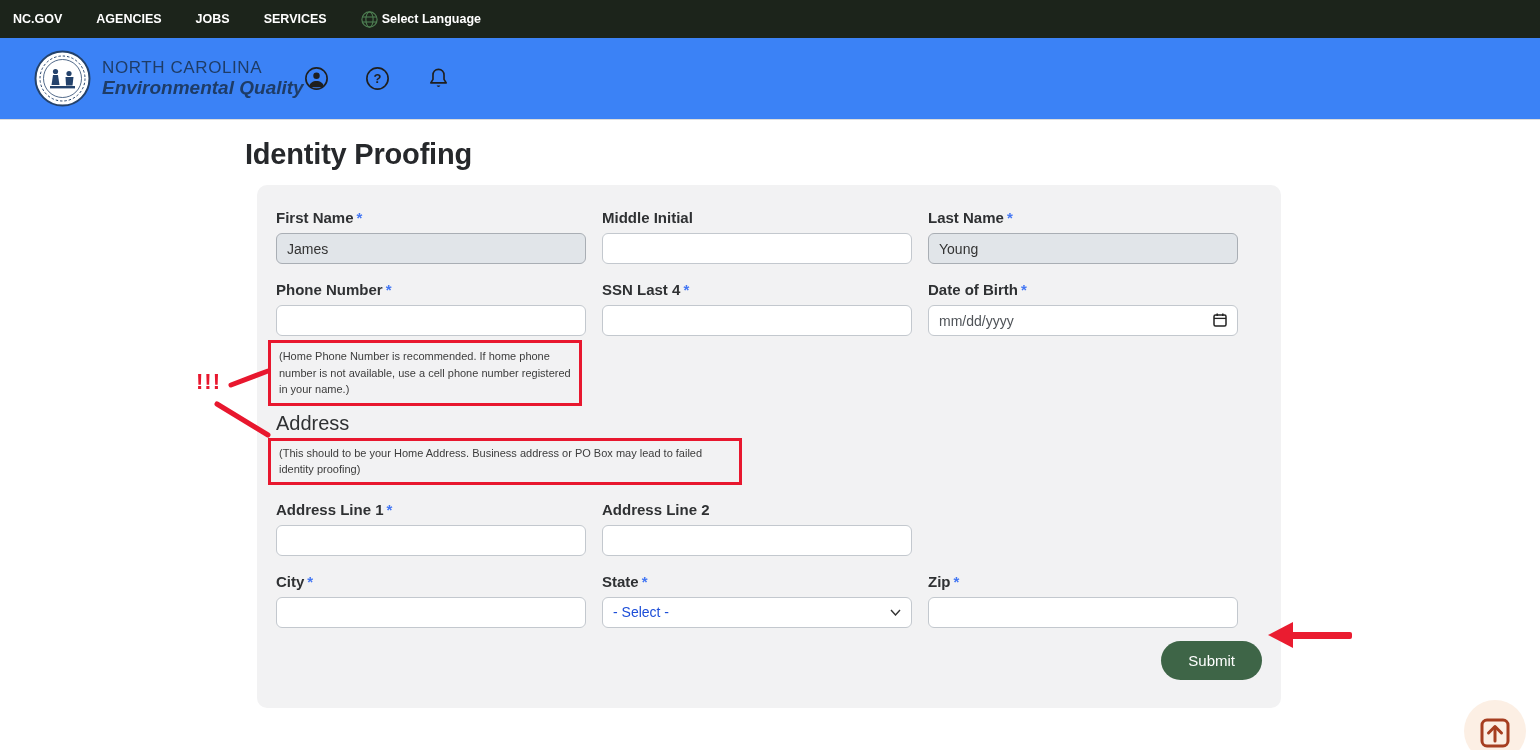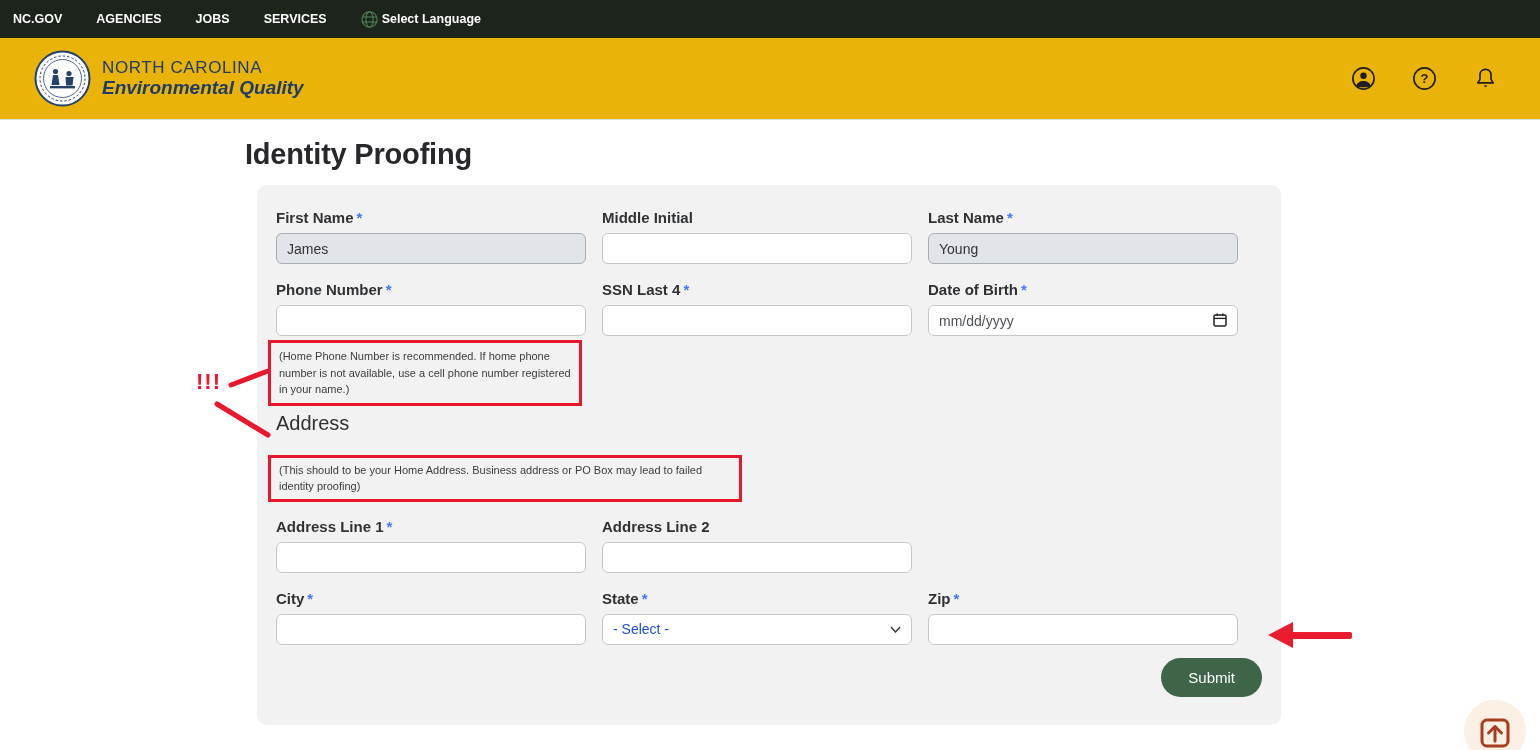--- a/index.html
+++ b/index.html
@@ -12,22 +12,22 @@
   .topbar-left { display:flex; align-items:center; gap:7px; font-size:12.5px;
     font-weight:bold; color:#ffffff; }
   .hyk { color:#87a183; text-decoration:underline; cursor:pointer; display:flex;
     align-items:center; gap:4px; }
   .topbar-right { display:flex; align-items:center; gap:34px; font-size:12.5px;
     font-weight:bold; color:#ffffff; }
   .topbar-right .navlink { cursor:pointer; }
   .lang { display:flex; align-items:center; gap:4px; cursor:pointer; }
 
   
-  .header { height:82px; background:#eab308; border-bottom:1px solid #dcdcdc;
-    display:flex; align-items:center; justify-content:space-between; padding:0 42px 0 34px; }
+  .header { height:82px; background:#3b82f6; border-bottom:1px solid #dcdcdc;
+    display:flex; align-items:center; padding:0 42px 0 34px; }
   .brand { display:flex; align-items:center; gap:11px; }
   .brand-line1 { font-size:17px; letter-spacing:.6px; color:#1e3c67; line-height:1.15; }
   .brand-line2 { font-size:19px; font-weight:bold; font-style:italic; color:#1e3c67; line-height:1.1; }
   .header-icons { display:flex; align-items:center; gap:35px; }
   .hicon { width:26px; height:26px; display:flex; align-items:center; justify-content:center; cursor:pointer; }
 
   
   .main { position:relative; height:630px; }
   .page-title { margin:18px 0 14px 245px; font-size:29px; font-weight:bold;
     color:#26282b; letter-spacing:-.2px; }
@@ -49,21 +49,21 @@
   .date-wrap, .select-wrap { position:relative; }
   .date-wrap .tinput { padding-right:34px; }
   .cal-icon { position:absolute; right:10px; top:7px; pointer-events:none; }
   select.tinput { appearance:none; -webkit-appearance:none; padding-right:30px; color:#1d4ed8; }
   .chev { position:absolute; right:11px; top:12px; pointer-events:none; }
 
   .note-box { border:3px solid #e8172e; border-radius:0; font-size:11px;
     color:#3c3c3c; line-height:1.5; padding:5px 8px; background:transparent; }
   .phone-note { margin:4px 0 0 -8px; width:314px; }
   .addr-heading { margin-top:6px; font-size:20px; font-weight:normal; color:#2f3133; line-height:23px; }
-  .addr-note { margin:20px 0 0 -8px; width:474px; padding:4px 8px; }
+  .addr-note { margin:3px 0 0 -8px; width:474px; padding:4px 8px; }
 
   .submit-row { display:flex; justify-content:flex-end; margin-top:13px; }
   .submit-btn { height:39px; min-width:94px; padding:0 27px; border:none; border-radius:20px;
     background:#3e6547; color:#fff; font-size:15px; cursor:pointer;
     font-family:"Liberation Sans", sans-serif; }
 
   
   .bangs { position:absolute; left:196px; top:231px; font-size:22px; font-weight:bold;
     color:#e8172e; letter-spacing:1px; }
   .overlay { position:absolute; left:0; top:0; width:1540px; height:630px; pointer-events:none; }

